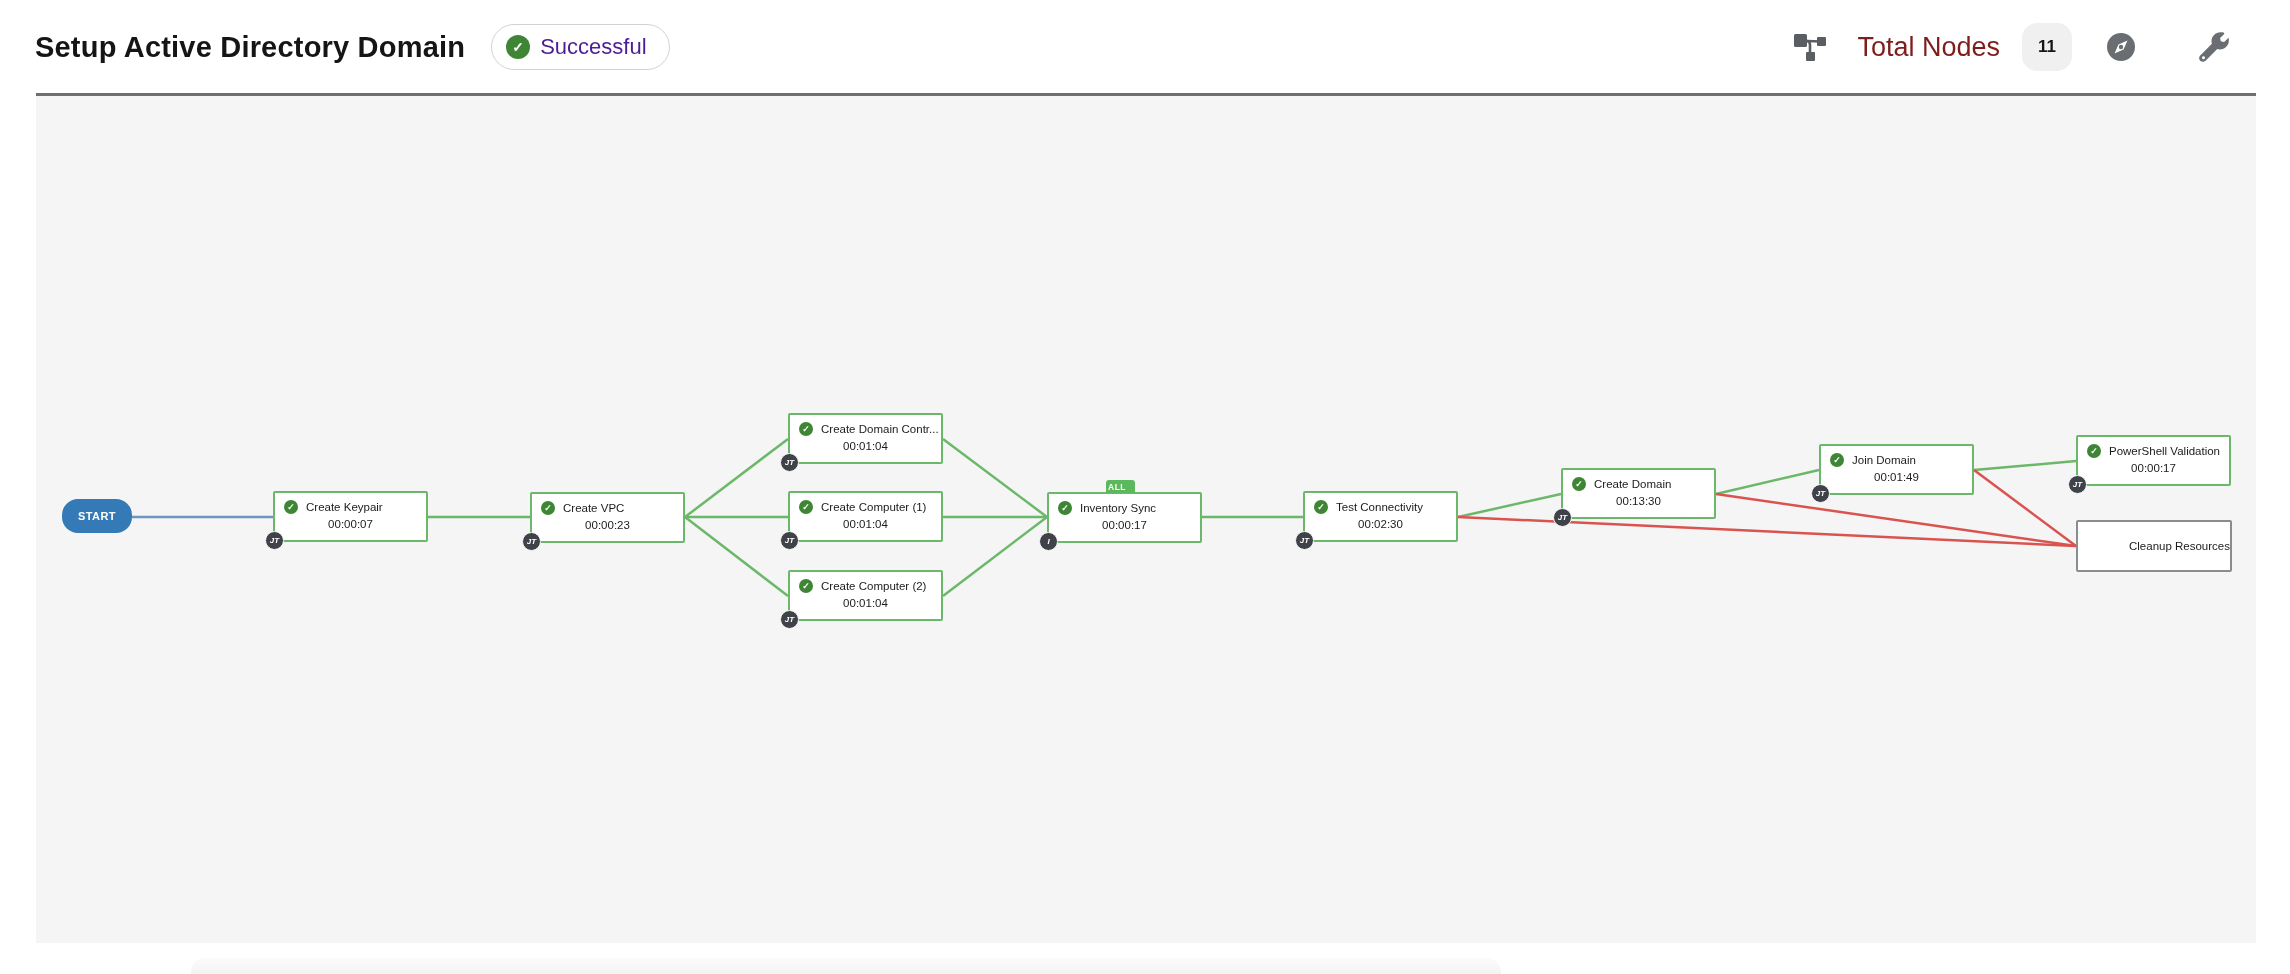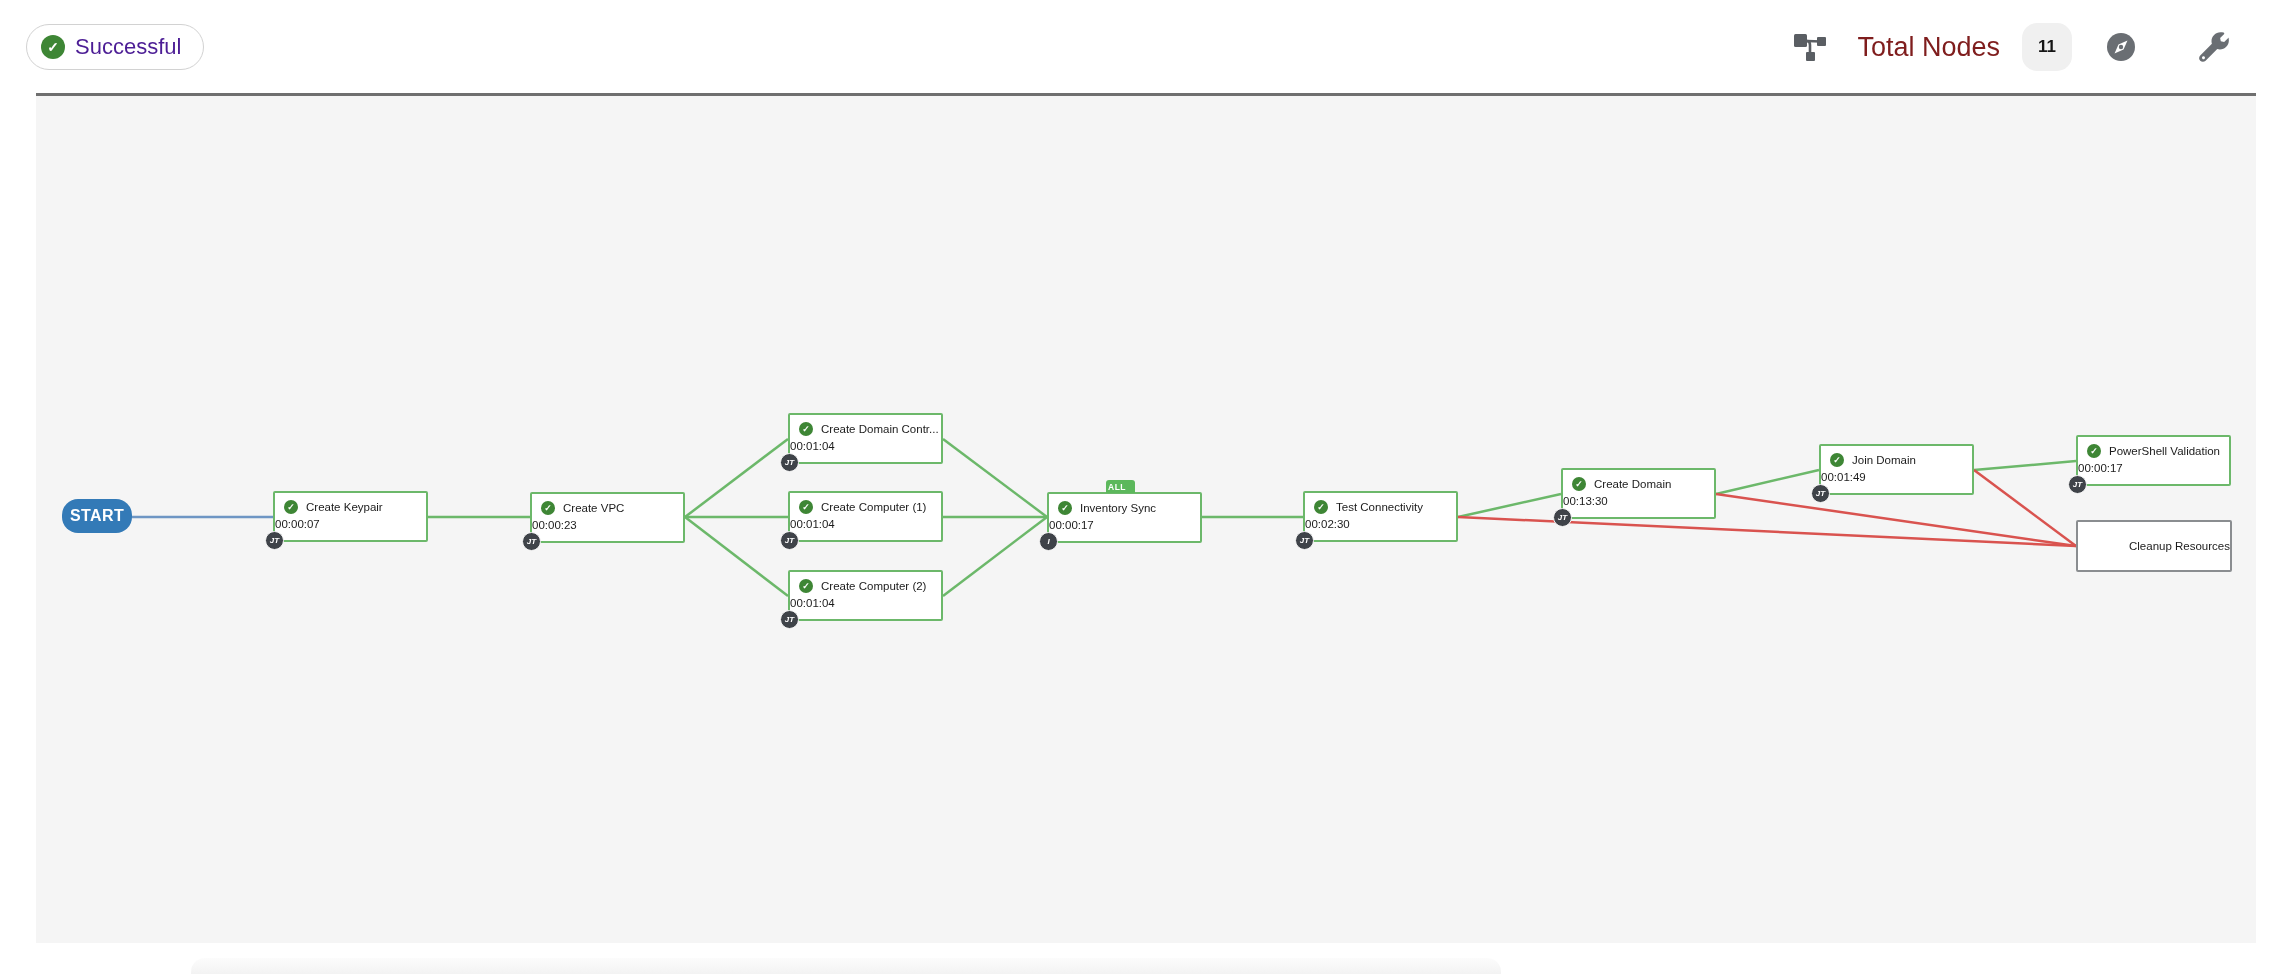--- a/index.html
+++ b/index.html
@@ -23,34 +23,35 @@
   .divider { position:absolute; left:36px; top:93px; width:2220px; height:3px; background:#6f6f6f; }
 
   
   .canvas { position:absolute; left:36px; top:96px; width:2220px; height:847px; background:#f5f5f5; }
   .links { position:absolute; left:0; top:0; width:2220px; height:847px; }
 
   .node { position:absolute; width:155px; height:51px; background:#ffffff; border:2px solid #6cb86a; border-radius:2px; cursor:pointer; }
   .node-title { display:flex; align-items:center; margin:7px 0 0 9px; }
   .check-dot { width:14px; height:14px; min-width:14px; border-radius:50%; background:#3e8635; color:#ffffff; font-size:9px; font-weight:bold; display:flex; align-items:center; justify-content:center; }
   .node-label { margin-left:8px; font-size:11.5px; color:#1b1b1b; white-space:nowrap; overflow:hidden; }
-  .node-time { font-size:11.5px; color:#1b1b1b; margin-top:4px; }
+  .node-time { text-align:center; font-size:11.5px; color:#1b1b1b; margin-top:4px; }
   .type-badge { position:absolute; left:-10px; bottom:-10px; width:19px; height:19px; border-radius:50%; background:#3f4349; color:#ffffff; font-size:8px; font-weight:bold; display:flex; align-items:center; justify-content:center; border:1px solid #f5f5f5;font-style:italic; }
   .all-badge { position:absolute; left:57px; top:-14px; background:#5cb85c; color:#ffffff; font-size:8.5px; font-weight:bold; padding:2px 9px 1px 2px; border-radius:3px 3px 0 0; letter-spacing:0.5px; }
 
-  .start-node { position:absolute; left:26px; top:403px; width:70px; height:34px; background:#337ab7; border-radius:16px; color:#ffffff; font-size:16px; font-weight:bold; letter-spacing:0.4px; display:flex; align-items:center; justify-content:center; cursor:pointer; }
+  .start-node { position:absolute; left:26px; top:403px; width:70px; height:34px; background:#337ab7; border-radius:16px; color:#ffffff; font-size:11px; font-weight:bold; letter-spacing:0.4px; display:flex; align-items:center; justify-content:center; cursor:pointer; }
 
   .pending-node { position:absolute; width:156px; height:52px; background:#ffffff; border:2px solid #8a8d90; border-radius:2px; display:flex; align-items:center; justify-content:center; font-size:11.5px; color:#1b1b1b; cursor:pointer; }
 
   .peek-shadow { position:absolute; left:191px; top:958px; width:1310px; height:16px; border-radius:14px 14px 0 0; background:linear-gradient(#fcfcfc,#f3f3f3); }
 </style>
 </head>
 <body>
 
 <div class="header">
+  <h1 class="page-title">Setup Active Directory Domain</h1>
 
   <div class="status-pill">
     <span class="check-big">✓</span>
     <span class="status-text">Successful</span>
   </div>
 
   <div class="header-right">
     <svg class="icon-sitemap" viewBox="0 0 36 30">
       <rect x="1" y="2" width="13" height="13" rx="1.5" fill="#5a5e63"></rect>
       <rect x="24" y="5" width="9" height="9" rx="1" fill="#5a5e63"></rect>

